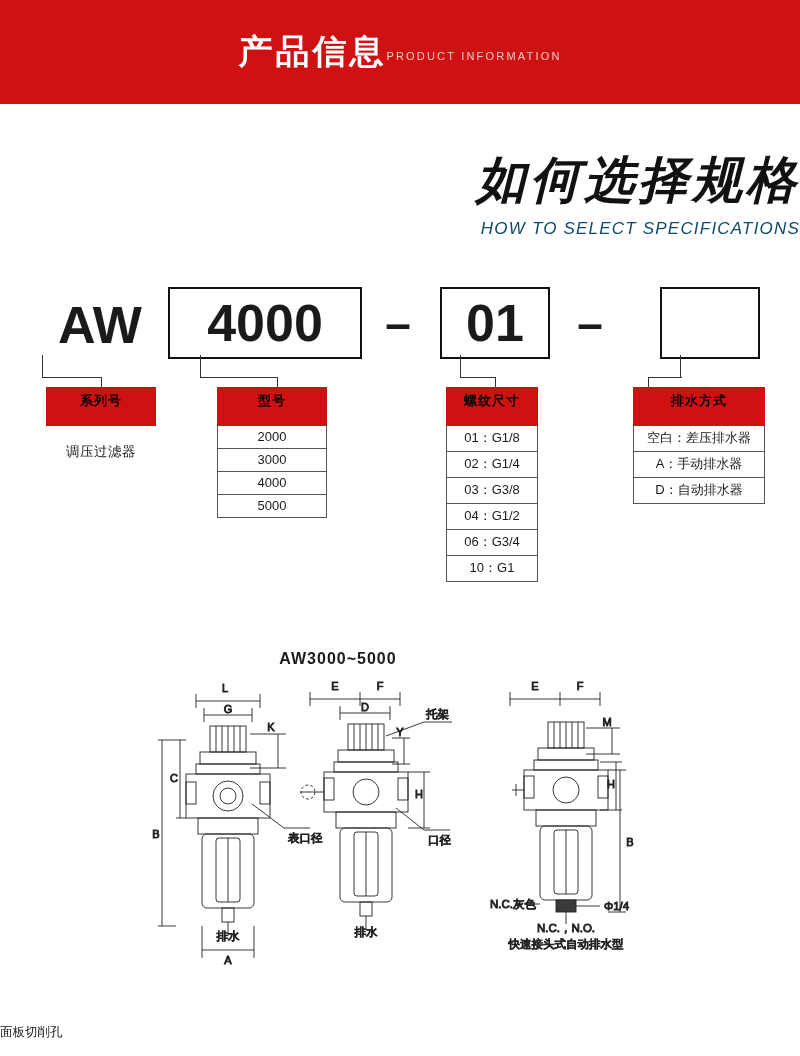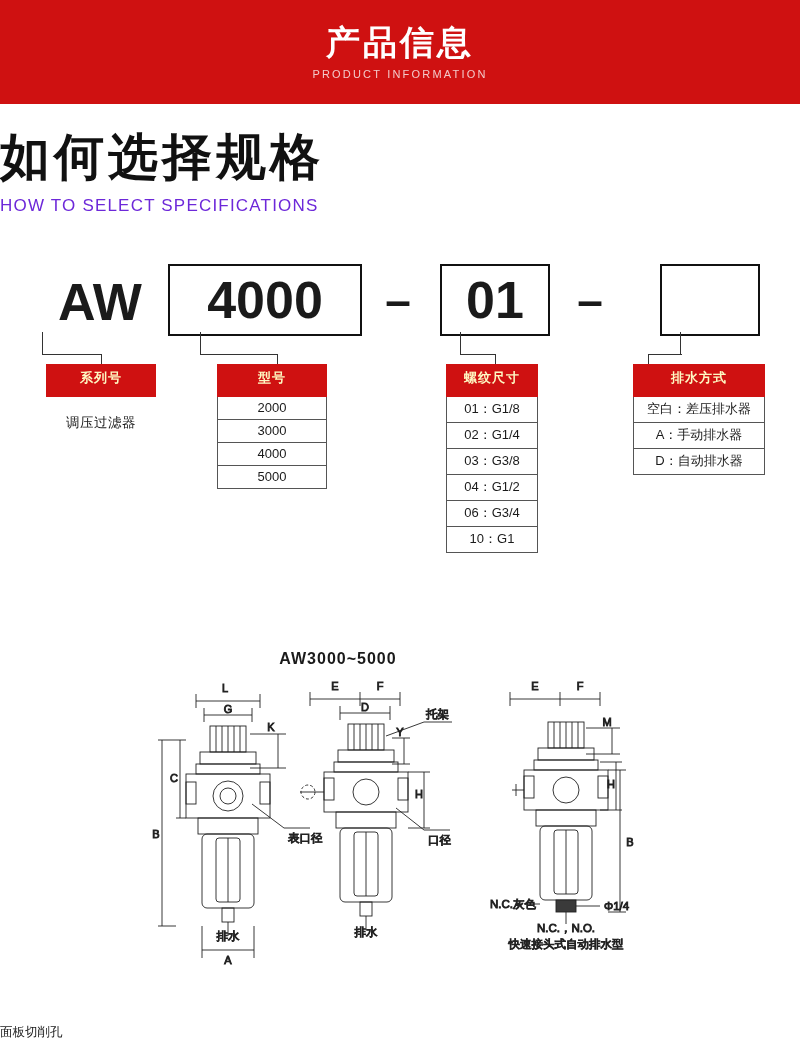--- a/index.html
+++ b/index.html
@@ -15,53 +15,53 @@
     position: relative;
     overflow: hidden;
   }
 
   
   .banner {
     width: 800px;
     height: 104px;
     background: #cf1111;
     display: flex;
-    flex-direction: column;
     align-items: center;
     justify-content: center;
   }
   .banner-title {
     color: #ffffff;
     font-size: 34px;
     font-weight: bold;
     letter-spacing: 3px;
     line-height: 1.1;
   }
   .banner-sub {
     color: #f3c9c9;
     font-size: 11px;
     letter-spacing: 2.2px;
     margin-top: 7px;
   }
 
   
   .section-title-wrap {
-    text-align: left;
-    margin-top: 28px;
+    text-align: right;
+    margin-top: 51px;
+    font-style: italic;
   }
   .section-title {
     font-size: 50px;
     font-weight: bold;
     letter-spacing: 4px;
     color: #111111;
     line-height: 1;
   }
   .section-sub {
     font-size: 17px;
-    color: #6d28d9;
+    color: #0c4a6e;
     letter-spacing: 1.2px;
     margin-top: 14px;
   }
 
   
   .code-area {
     position: relative;
     margin-top: 38px;
     height: 300px;
   }
@@ -96,25 +96,25 @@
     height: 1px;
     background: #333333;
   }
 
   
   .grp {
     position: absolute;
   }
   .grp-head {
     background: #cf1111;
-    color: #fef9c3;
+    color: #000000;
     font-size: 13px;
     font-weight: bold;
     text-align: center;
-    padding: 4px 0 9px;
+    padding: 4px 0 15px;
     border: 1px solid #cf1111;
     letter-spacing: 1px;
   }
   .grp-row {
     border: 1px solid #555555;
     border-top: none;
     font-size: 13px;
     text-align: center;
     padding: 3px 0 4px;
     background: #ffffff;

